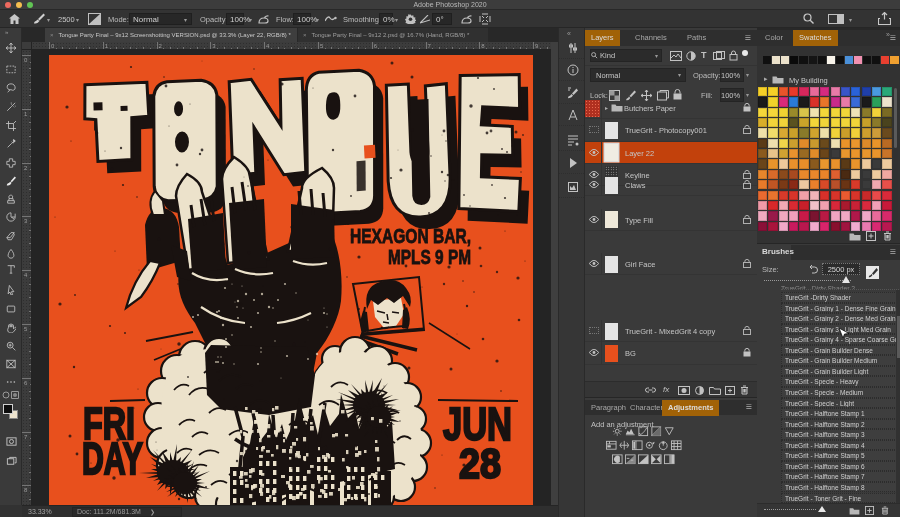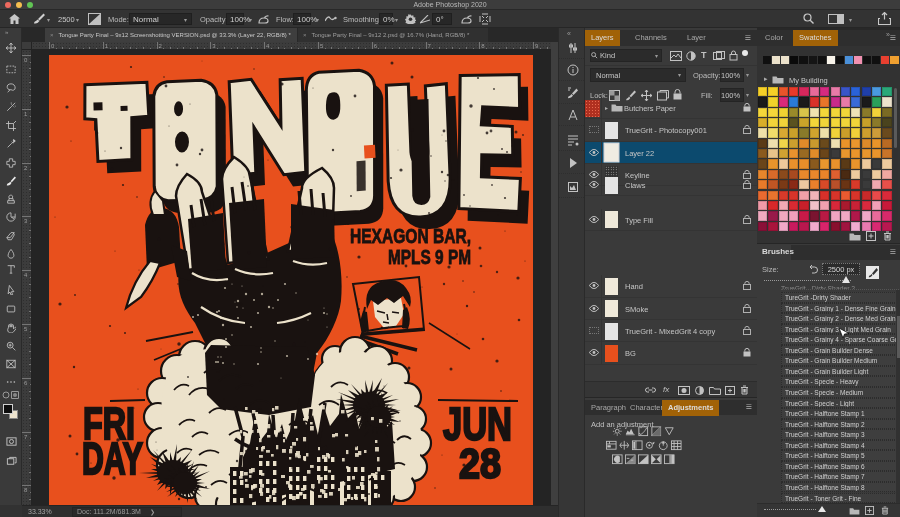--- a/index.html
+++ b/index.html
@@ -38,21 +38,21 @@
 #lpanel{position:absolute;left:585px;top:28px;width:172px;height:489px;background:#3a3a3a}
 #lpanel .tabs{position:absolute;left:0;top:2px;width:172px;height:16px;background:#2e2e2e}
 .ptab{position:absolute;top:0;height:16px;font-size:7.5px;line-height:16px;padding:0 6px;color:#a8a8a8}
 .ptab.on{background:#a16207;color:#dcdcdc}
 #lpanel .row2{position:absolute;left:0;top:18px;width:172px;height:20px;border-bottom:1px solid #333}
 #lpanel .row3{position:absolute;left:0;top:38px;width:172px;height:19px}
 #lpanel .row4{position:absolute;left:0;top:57px;width:172px;height:20px}
 .sbox{position:absolute;background:#2b2b2b;border:1px solid #242424;color:#c5c5c5;font-size:7.5px}
 .ltext{position:absolute;color:#bdbdbd;font-size:7.5px}
 .lrow{position:absolute;left:0;width:172px;height:22.3px;border-bottom:1px solid #343434;color:#c6c6c6;font-size:7.5px}
-.lrow.sel{background:#0c4a6e}
+.lrow.sel{background:#c2410c}
 .lrow .eye{position:absolute;left:4px;top:7px}
 .lrow .esep{position:absolute;left:16px;top:0;width:1px;height:22px;background:#333}
 .lrow .thumb{position:absolute;left:20px;top:2.5px;width:13px;height:17px;background:#ececec}
 .lrow .nm{position:absolute;left:40px;top:7px;white-space:nowrap}
 .lrow .lk{position:absolute;right:6px;top:6px;color:#b5b5b5;font-size:7px}
 #lfoot{position:absolute;left:585px;top:381px;width:172px;height:16px;background:#353535;border-top:1px solid #2c2c2c}
 
 #apanel{position:absolute;left:585px;top:397px;width:172px;height:115px;background:#3a3a3a;border-top:1px solid #262626}
 #swatchgrid i{position:absolute;width:9.4px;height:9.4px;box-shadow:inset 0 0 0 1px rgba(0,0,0,.12)}
 .brow{position:absolute;left:781px;width:118px;height:10.55px;background:#3e3e3e;border:1px dotted #2c2c2c;color:#d2d2d2;font-size:6.5px;line-height:9.5px;padding-left:3px;white-space:nowrap;overflow:hidden}
@@ -977,21 +977,21 @@
         </svg></div>
 <div class="ic" style="top:148px"><svg width="12" height="12" viewBox="0 0 12 12" style="margin-top:5px">
           <rect x="1.5" y="1.5" width="9" height="9" stroke="#c2c2c2" fill="none" stroke-width="1"></rect>
           <path d="M3 9V5l2 2 2-3 2 5z" fill="#c2c2c2"></path>
         </svg></div>
     </div>
 <div id="lpanel">
       <div class="tabs">
         <div class="ptab on" style="left:0">Layers</div>
         <div class="ptab" style="left:44px">Channels</div>
-        <div class="ptab" style="left:96px">Layer</div>
+        <div class="ptab" style="left:96px">Paths</div>
         <div style="position:absolute;right:6px;top:4px;color:#b0b0b0;font-size:7px">☰</div>
       </div>
 <div style="position:absolute;right:-16px;top:3px;color:#9a9a9a;font-size:7px">»</div>
 <div class="row2">
 <div class="sbox" style="left:5px;top:3px;width:72px;height:13px;line-height:12px"><svg width="7" height="7" viewBox="0 0 8 8" style="vertical-align:-1px">
             <circle cx="3" cy="3" r="2.3" fill="none" stroke="#bbb"></circle>
             <path d="M4.8 4.8L7 7" stroke="#bbb"></path>
           </svg> Kind <span style="position:absolute;right:3px;font-size:6px;color:#999">▾</span></div>
 <svg style="position:absolute;left:85px;top:5px" width="12" height="10" viewBox="0 0 12 10">
           <rect x="0.5" y="0.5" width="11" height="9" stroke="#c2c2c2" fill="none" stroke-width="1"></rect>
@@ -1109,41 +1109,28 @@
             <circle cx="5" cy="3.5" r="1.4" fill="#c2c2c2"></circle>
           </svg></span>
         <span class="esep"></span>
         <div class="thumb" style="background:#efe9da;"></div>
         <span class="nm">Type Fill</span>
         <span class="lk"><svg width="8" height="9" viewBox="0 0 8 9">
             <rect x="0.5" y="3.5" width="7" height="5" fill="none" stroke="#b0b0b0"></rect>
             <path d="M1.8 3.5V2.6a2.2 2.2 0 0 1 4.4 0v0.9" stroke="#b0b0b0" fill="none"></path>
           </svg></span>
       </div>
-<div class="lrow" style="top:247.4px">
+<div class="lrow" style="top:225.1px">
         <span class="eye"><svg width="10" height="7" viewBox="0 0 10 7">
             <path d="M0.5 3.5C2 1 4 0.5 5 0.5c1 0 3 .5 4.5 3C8 6 6 6.5 5 6.5 4 6.5 2 6 0.5 3.5z" stroke="#c2c2c2" fill="none" stroke-width="1"></path>
             <circle cx="5" cy="3.5" r="1.4" fill="#c2c2c2"></circle>
           </svg></span>
         <span class="esep"></span>
-        <div class="thumb" style="background:#efe9da;"></div>
-        <span class="nm">Hand</span>
-        <span class="lk"><svg width="8" height="9" viewBox="0 0 8 9">
-            <rect x="0.5" y="3.5" width="7" height="5" fill="none" stroke="#b0b0b0"></rect>
-            <path d="M1.8 3.5V2.6a2.2 2.2 0 0 1 4.4 0v0.9" stroke="#b0b0b0" fill="none"></path>
-          </svg></span>
-      </div>
-<div class="lrow" style="top:269.7px">
-        <span class="eye"><svg width="10" height="7" viewBox="0 0 10 7">
-            <path d="M0.5 3.5C2 1 4 0.5 5 0.5c1 0 3 .5 4.5 3C8 6 6 6.5 5 6.5 4 6.5 2 6 0.5 3.5z" stroke="#c2c2c2" fill="none" stroke-width="1"></path>
-            <circle cx="5" cy="3.5" r="1.4" fill="#c2c2c2"></circle>
-          </svg></span>
-        <span class="esep"></span>
-        <div class="thumb" style="background:#efe9da;"></div>
-        <span class="nm">SMoke</span>
+        <div class="thumb" style="background:#e4e4e4;"></div>
+        <span class="nm">Girl Face</span>
         <span class="lk"><svg width="8" height="9" viewBox="0 0 8 9">
             <rect x="0.5" y="3.5" width="7" height="5" fill="none" stroke="#b0b0b0"></rect>
             <path d="M1.8 3.5V2.6a2.2 2.2 0 0 1 4.4 0v0.9" stroke="#b0b0b0" fill="none"></path>
           </svg></span>
       </div>
 <div class="lrow" style="top:292.0px">
         <span class="eye" style="width:10px;height:7px;border:1px dotted #777;display:inline-block"></span>
         <span class="esep"></span>
         <div class="thumb" style="background:#e4e4e4;"></div>
         <span class="nm">TrueGrit - MixedGrit 4 copy</span>

